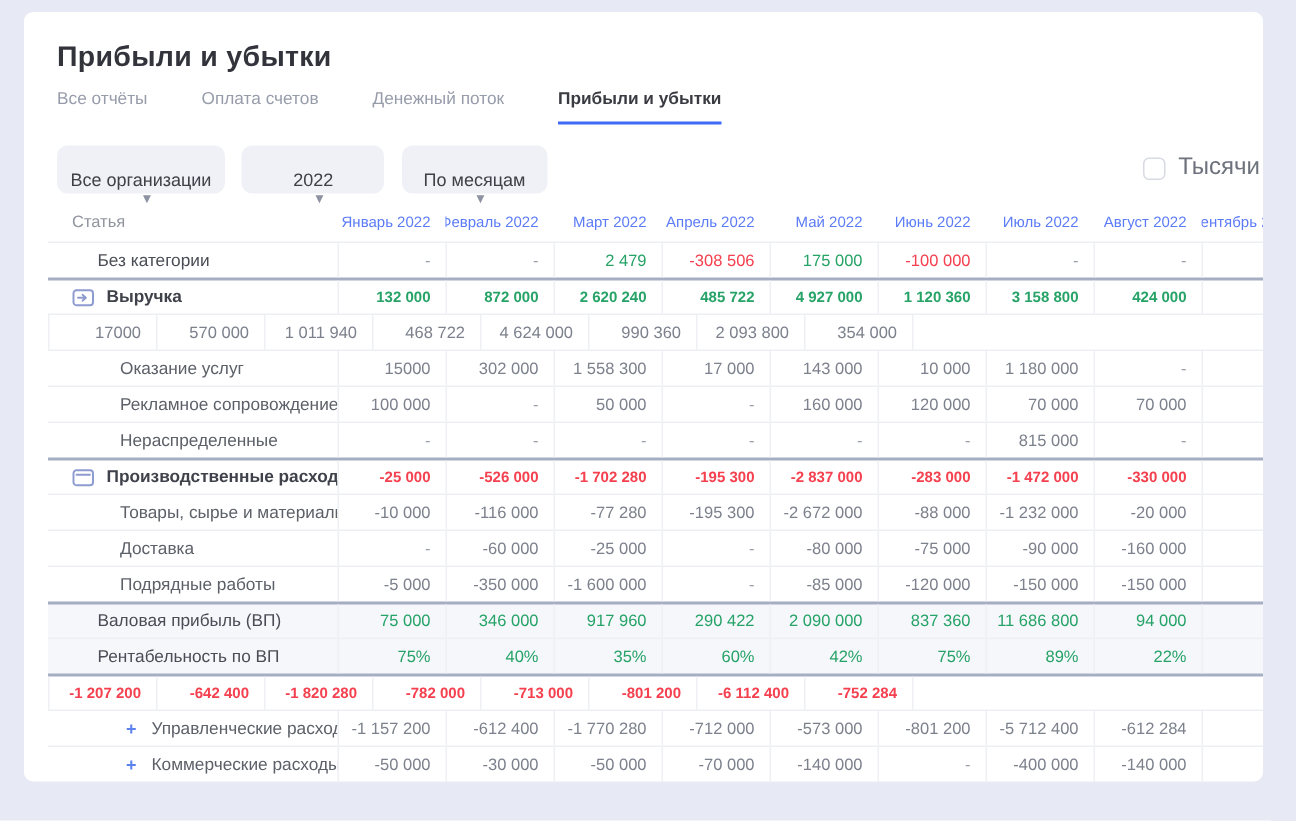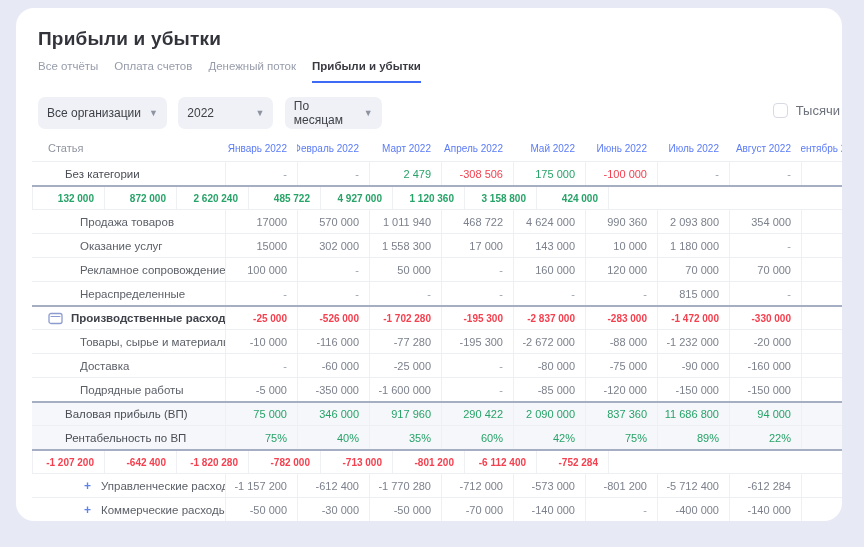--- a/index.html
+++ b/index.html
@@ -5,48 +5,48 @@
   * { margin:0; padding:0; box-sizing:border-box; }
   html,body { width:864px; height:547px; overflow:hidden; }
   body {
     background:#e7eaf5;
     font-family:"Liberation Sans", sans-serif;
     position:relative;
   }
   .card {
     position:absolute; left:16px; top:8px;
     width:826px; height:513px;
-    background:#ffffff; border-radius:18px;
+    background:#ffffff; border-radius:6px;
     overflow:hidden;
   }
   .page-title {
     position:absolute; left:22px; top:20px;
     font-size:19px; font-weight:bold; color:#33343b;
     letter-spacing:.2px;
   }
   .tabs {
     position:absolute; left:22px; top:52px; right:0;
-    display:flex; gap:16px; font-size:11.5px;
+    display:flex; gap:36px; font-size:11.5px;
   }
   .tab { color:#979caa; padding-bottom:9px; cursor:pointer; white-space:nowrap; }
   .tab.active { color:#3a3b42; font-weight:bold; border-bottom:2px solid #3f6af5; }
   .filters {
     position:absolute; left:22px; top:89px; right:0; height:28px;
   }
   .pill {
     display:inline-flex; align-items:center; justify-content:space-between;
     height:28px; background:#eff1f6; border-radius:7px;
     font-size:12px; color:#3e4147; padding:16px 9px;
-    margin-right:7px; vertical-align:top; cursor:pointer;
+    margin-right:7px; vertical-align:top; cursor:pointer;flex-direction:column;
   }
   .pill .chev { color:#8d93a0; font-size:9px; margin-left:8px; }
   .thousands {
     position:absolute; right:2px; top:6px;
     display:flex; align-items:center; gap:8px;
-    font-size:13px; color:#6e727c; white-space:nowrap;
+    font-size:16px; color:#6e727c; white-space:nowrap;
   }
   .checkbox {
     width:15px; height:15px; border:1px solid #d7dae2;
     border-radius:4px; background:#fff; cursor:pointer; flex:0 0 auto;
   }
   .table {
     position:absolute; left:16px; top:127px; right:0;
   }
   .trow { display:flex; width:841px; border-top:1px solid #edeff3; }
   .trow.head { border-top:none; }
@@ -131,34 +131,40 @@
         <div class="cell-val v-dash">-</div>
         <div class="cell-val v-pos">2 479</div>
         <div class="cell-val v-neg">-308 506</div>
         <div class="cell-val v-pos">175 000</div>
         <div class="cell-val v-neg">-100 000</div>
         <div class="cell-val v-dash">-</div>
         <div class="cell-val v-dash">-</div>
         <div class="cell-val "></div>
       </div>
       <div class="trow r-section thick bold">
+        <div class="cell-name">
+          <span class="sec-icon">
+            <svg width="15" height="13" viewBox="0 0 15 13">
+              <rect x="1" y="1.5" width="13" height="10" rx="2" fill="none" stroke="#8d9bd0" stroke-width="1.3"></rect>
+              <path d="M4 6.5h5M7 4.5l2.3 2-2.3 2" fill="none" stroke="#8d9bd0" stroke-width="1.2" stroke-linecap="round" stroke-linejoin="round"></path>
+            </svg>
+          </span>
+          <span>Выручка</span>
+        </div>
         <div class="cell-val v-pos">132 000</div>
         <div class="cell-val v-pos">872 000</div>
         <div class="cell-val v-pos">2 620 240</div>
         <div class="cell-val v-pos">485 722</div>
         <div class="cell-val v-pos">4 927 000</div>
         <div class="cell-val v-pos">1 120 360</div>
         <div class="cell-val v-pos">3 158 800</div>
         <div class="cell-val v-pos">424 000</div>
         <div class="cell-val "></div>
       </div>
       <div class="trow r-sub">
-        <div class="cell-name">
-          <span>Продажа товаров</span>
-        </div>
         <div class="cell-val ">17000</div>
         <div class="cell-val ">570 000</div>
         <div class="cell-val ">1 011 940</div>
         <div class="cell-val ">468 722</div>
         <div class="cell-val ">4 624 000</div>
         <div class="cell-val ">990 360</div>
         <div class="cell-val ">2 093 800</div>
         <div class="cell-val ">354 000</div>
         <div class="cell-val "></div>
       </div>

